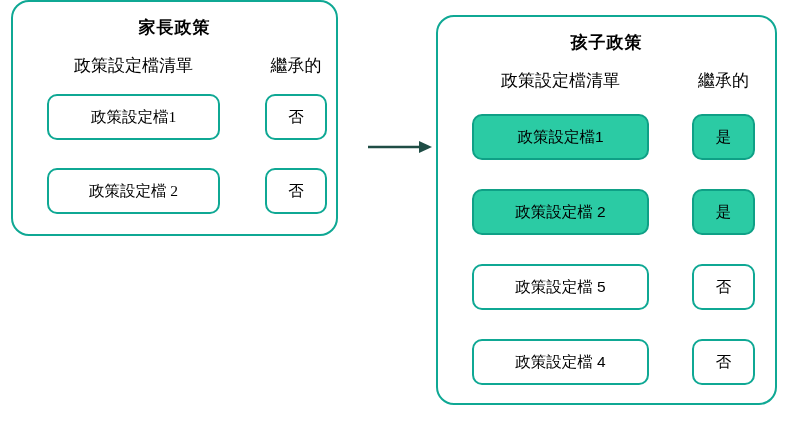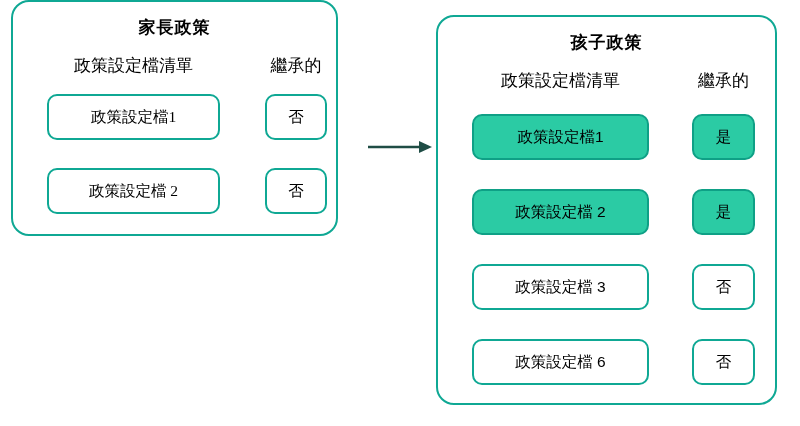--- a/index.html
+++ b/index.html
@@ -105,20 +105,20 @@
     <div class="panel-title">孩子政策</div>
     <div class="col-header col-profiles">政策設定檔清單</div>
     <div class="col-header col-inherited">繼承的</div>
 
     <div class="box profile-box row-0 active">政策設定檔1</div>
     <div class="box status-box row-0 active">是</div>
 
     <div class="box profile-box row-1 active">政策設定檔 2</div>
     <div class="box status-box row-1 active">是</div>
 
-    <div class="box profile-box row-2">政策設定檔 3</div>
+    <div class="box profile-box row-2">政策設定檔 5</div>
     <div class="box status-box row-2">否</div>
 
-    <div class="box profile-box row-3">政策設定檔 6</div>
+    <div class="box profile-box row-3">政策設定檔 4</div>
     <div class="box status-box row-3">否</div>
   </div>
 
 </div>
 
 </body></html>

